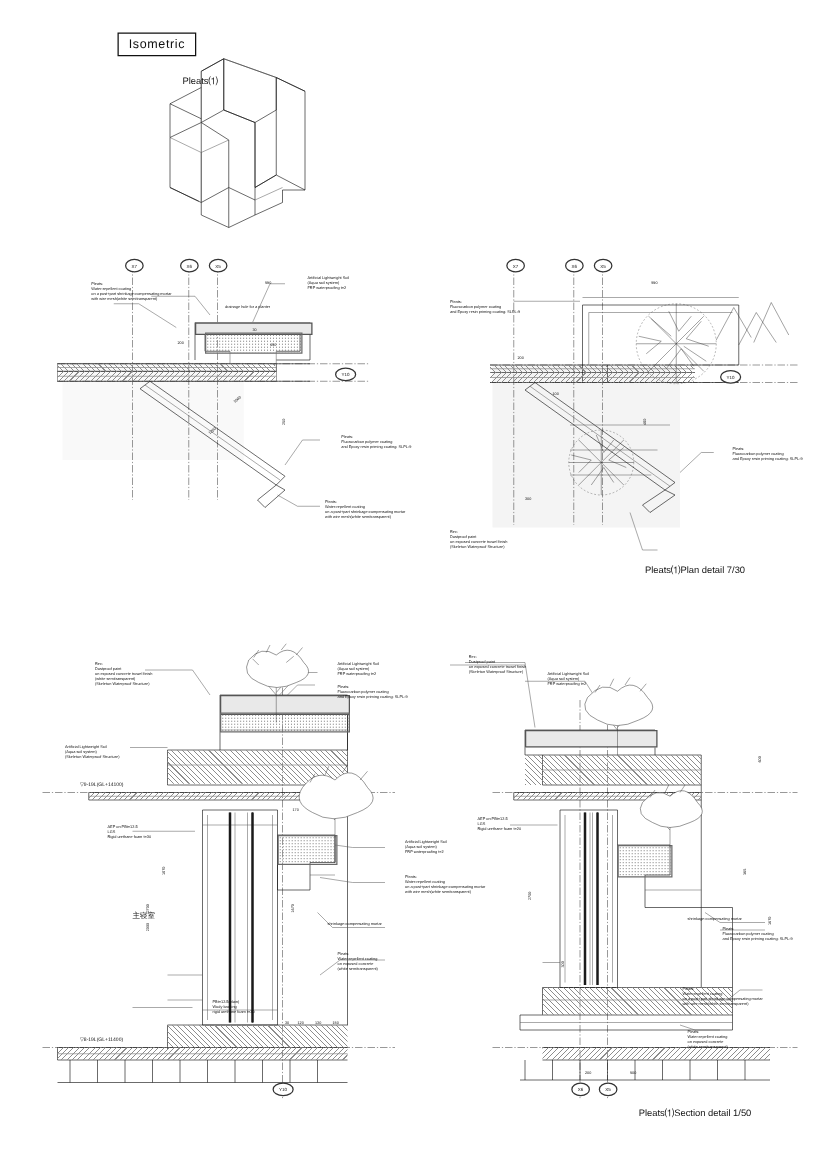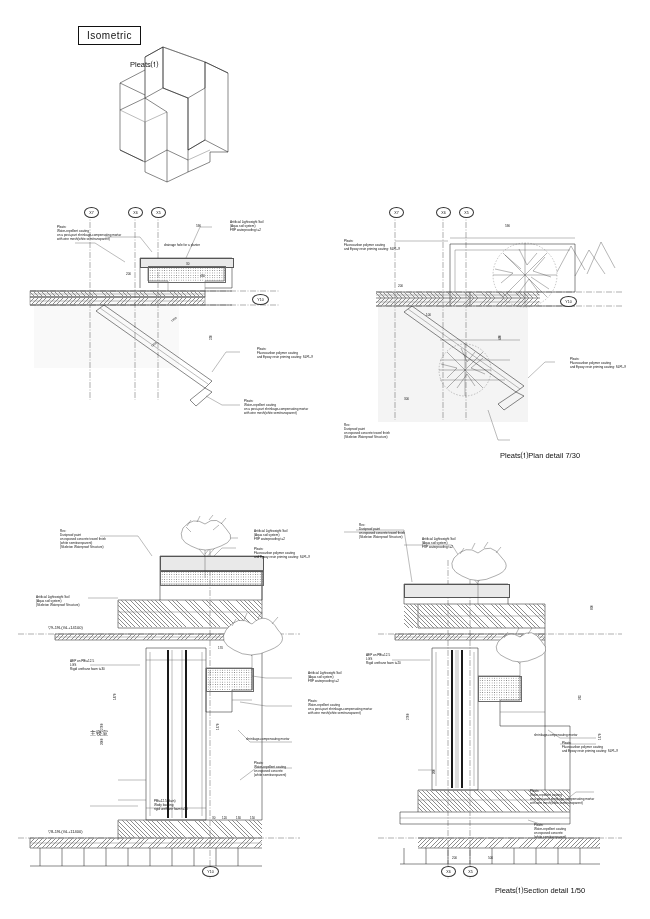--- a/index.html
+++ b/index.html
@@ -1,18 +1,18 @@
 <!DOCTYPE html>
 <html><head>
 <meta charset="utf-8">
 <style>
   html,body{margin:0;padding:0;background:#ffffff;}
   body{width:650px;height:919px;position:relative;overflow:hidden;
        font-family:"Liberation Sans", sans-serif; color:#111;}
-  .sheet{position:absolute;inset:0;}
+  .sheet{position:absolute;inset:0;margin-left:16px;}
   .txt{position:absolute;font-size:3.1px;line-height:1.28;white-space:pre;color:#111;padding-left:14px;}
   .txt.s4{font-size:4px;}
   .txt.s6{font-size:6px;}
   .txt.s7{font-size:7.5px;}
   .dim{position:absolute;font-size:3px;color:#111;white-space:nowrap;}
   .bub{position:absolute;width:13px;height:9px;border:0.7px solid #333;border-radius:50%;
        font-size:3.6px;display:flex;align-items:center;justify-content:center;color:#111;background:#fff;}
   .bub.w{width:15px;}
   .boxlabel{position:absolute;border:1px solid #111;padding:3px 8px;font-size:10px;letter-spacing:.5px;}
   .ttl{position:absolute;font-size:7.5px;}

